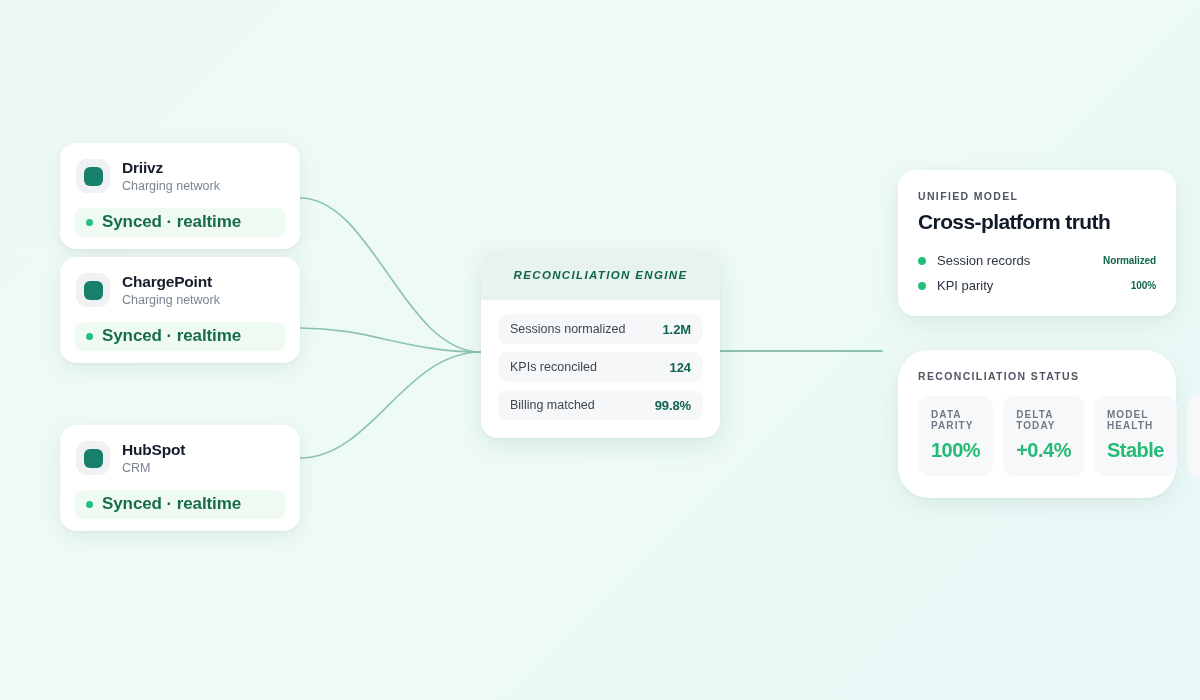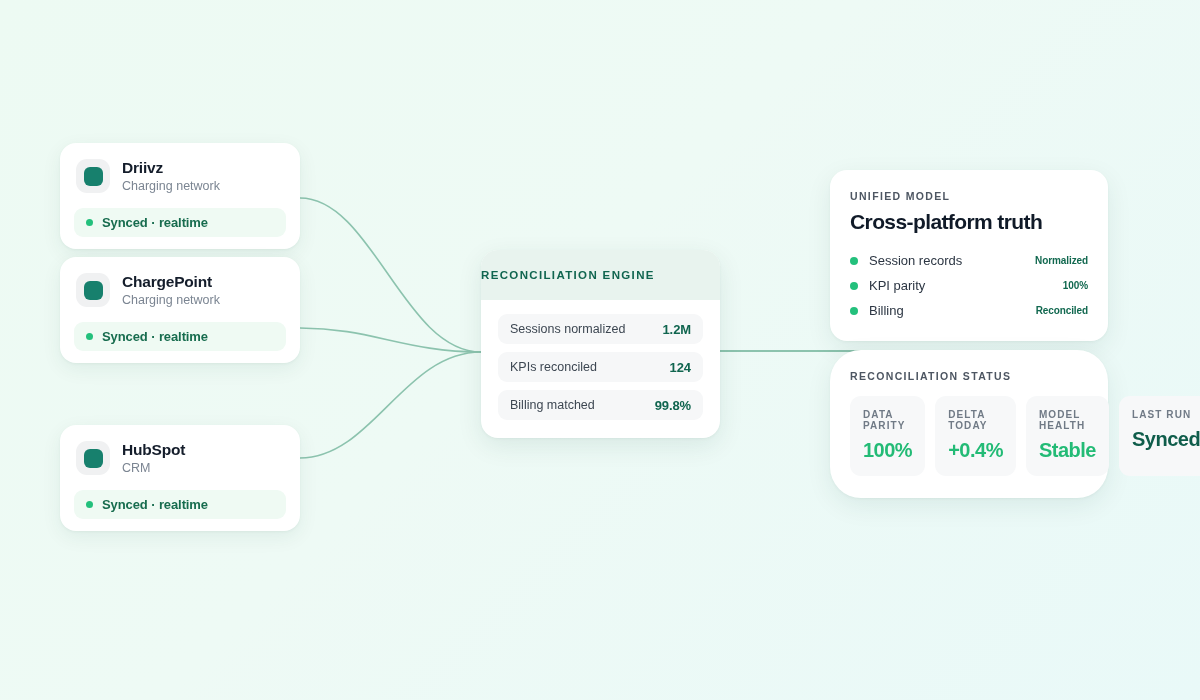--- a/index.html
+++ b/index.html
@@ -94,21 +94,21 @@
     gap: 9px;
     padding: 0 12px;
   }
   .dot {
     width: 7px; height: 7px;
     border-radius: 50%;
     background: #23c07c;
     flex: 0 0 auto;
   }
   .status-text {
-    font-size: 13px;
+    font-size: 17px;
     font-weight: bold;
     color: #176c4e;
     letter-spacing: -0.1px;
   }
 
   
   #engine {
     position: absolute;
     left: 481px;
     top: 250px;
@@ -117,21 +117,22 @@
     border-radius: 17px;
     box-shadow: 0 8px 26px rgba(16, 70, 55, 0.09),
                 0 1px 3px rgba(16, 70, 55, 0.05);
     overflow: hidden;
   }
   #engine-header {
     background: #e8f3ee;
     height: 50px;
     display: flex;
     align-items: center;
-    justify-content: flex-start;
+    justify-content: center;
+    font-style: italic;
   }
   #engine-header .t {
     font-size: 11.5px;
     font-weight: bold;
     letter-spacing: 1.35px;
     color: #10654f;
   }
   #engine-body {
     padding: 14px 17px 18px 17px;
     display: flex;
@@ -154,21 +155,21 @@
   .metric-value {
     font-size: 13px;
     font-weight: bold;
     color: #10654f;
     letter-spacing: -0.1px;
   }
 
   
   .panel {
     position: absolute;
-    left: 830px;
+    left: 898px;
     width: 278px;
     background: #ffffff;
     border-radius: 17px;
     box-shadow: 0 8px 26px rgba(16, 70, 55, 0.08),
                 0 1px 3px rgba(16, 70, 55, 0.05);
   }
   #panel-unified {
     top: 170px;
     padding: 20px 20px 18px 20px;
   }
@@ -327,25 +328,20 @@
       <div class="kv-row">
         <span class="dot"></span>
         <span class="kv-label">Session records</span>
         <span class="kv-value">Normalized</span>
       </div>
       <div class="kv-row">
         <span class="dot"></span>
         <span class="kv-label">KPI parity</span>
         <span class="kv-value">100%</span>
       </div>
-      <div class="kv-row">
-        <span class="dot"></span>
-        <span class="kv-label">Billing</span>
-        <span class="kv-value">Reconciled</span>
-      </div>
     </div>
   </div>
 
   <div class="panel" id="panel-status">
     <div class="eyebrow">RECONCILIATION STATUS</div>
     <div class="tiles">
       <div class="tile">
         <div class="tile-label">DATA PARITY</div>
         <div class="tile-value bright">100%</div>
       </div>

